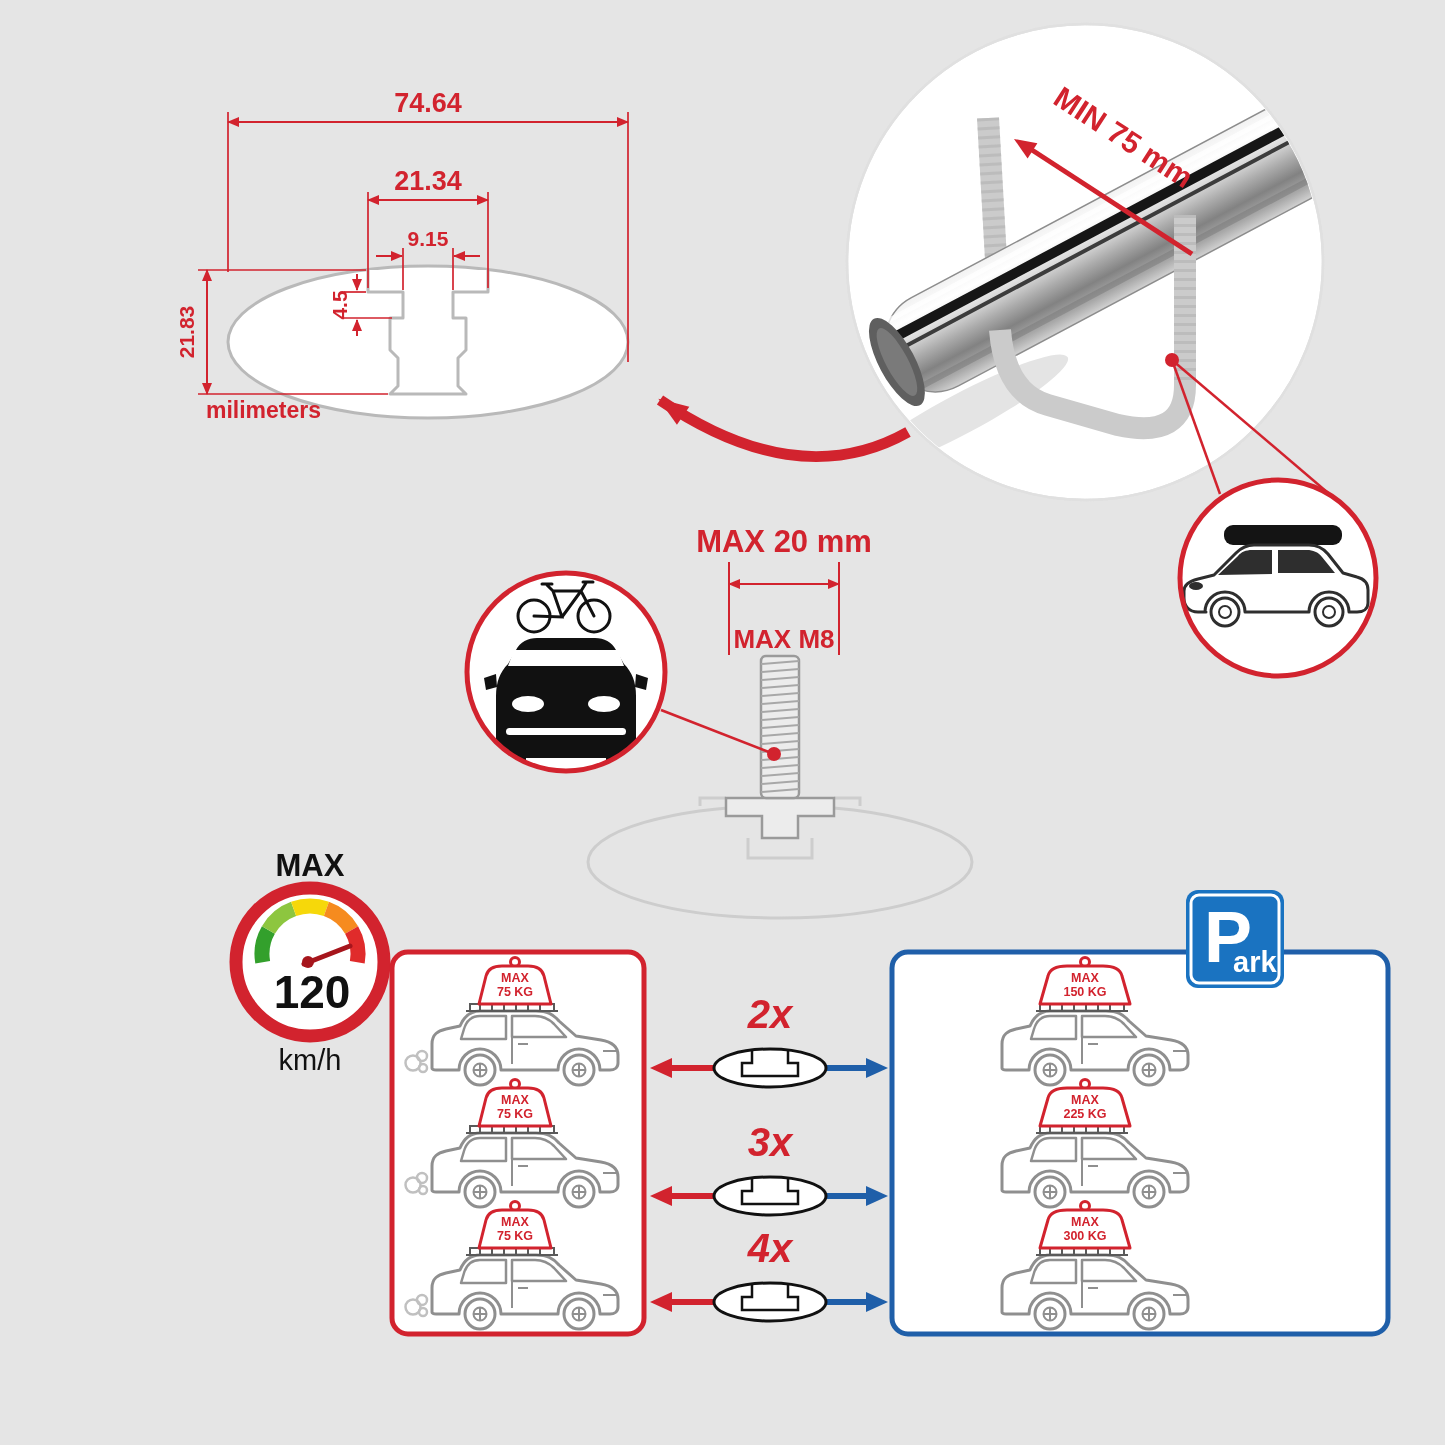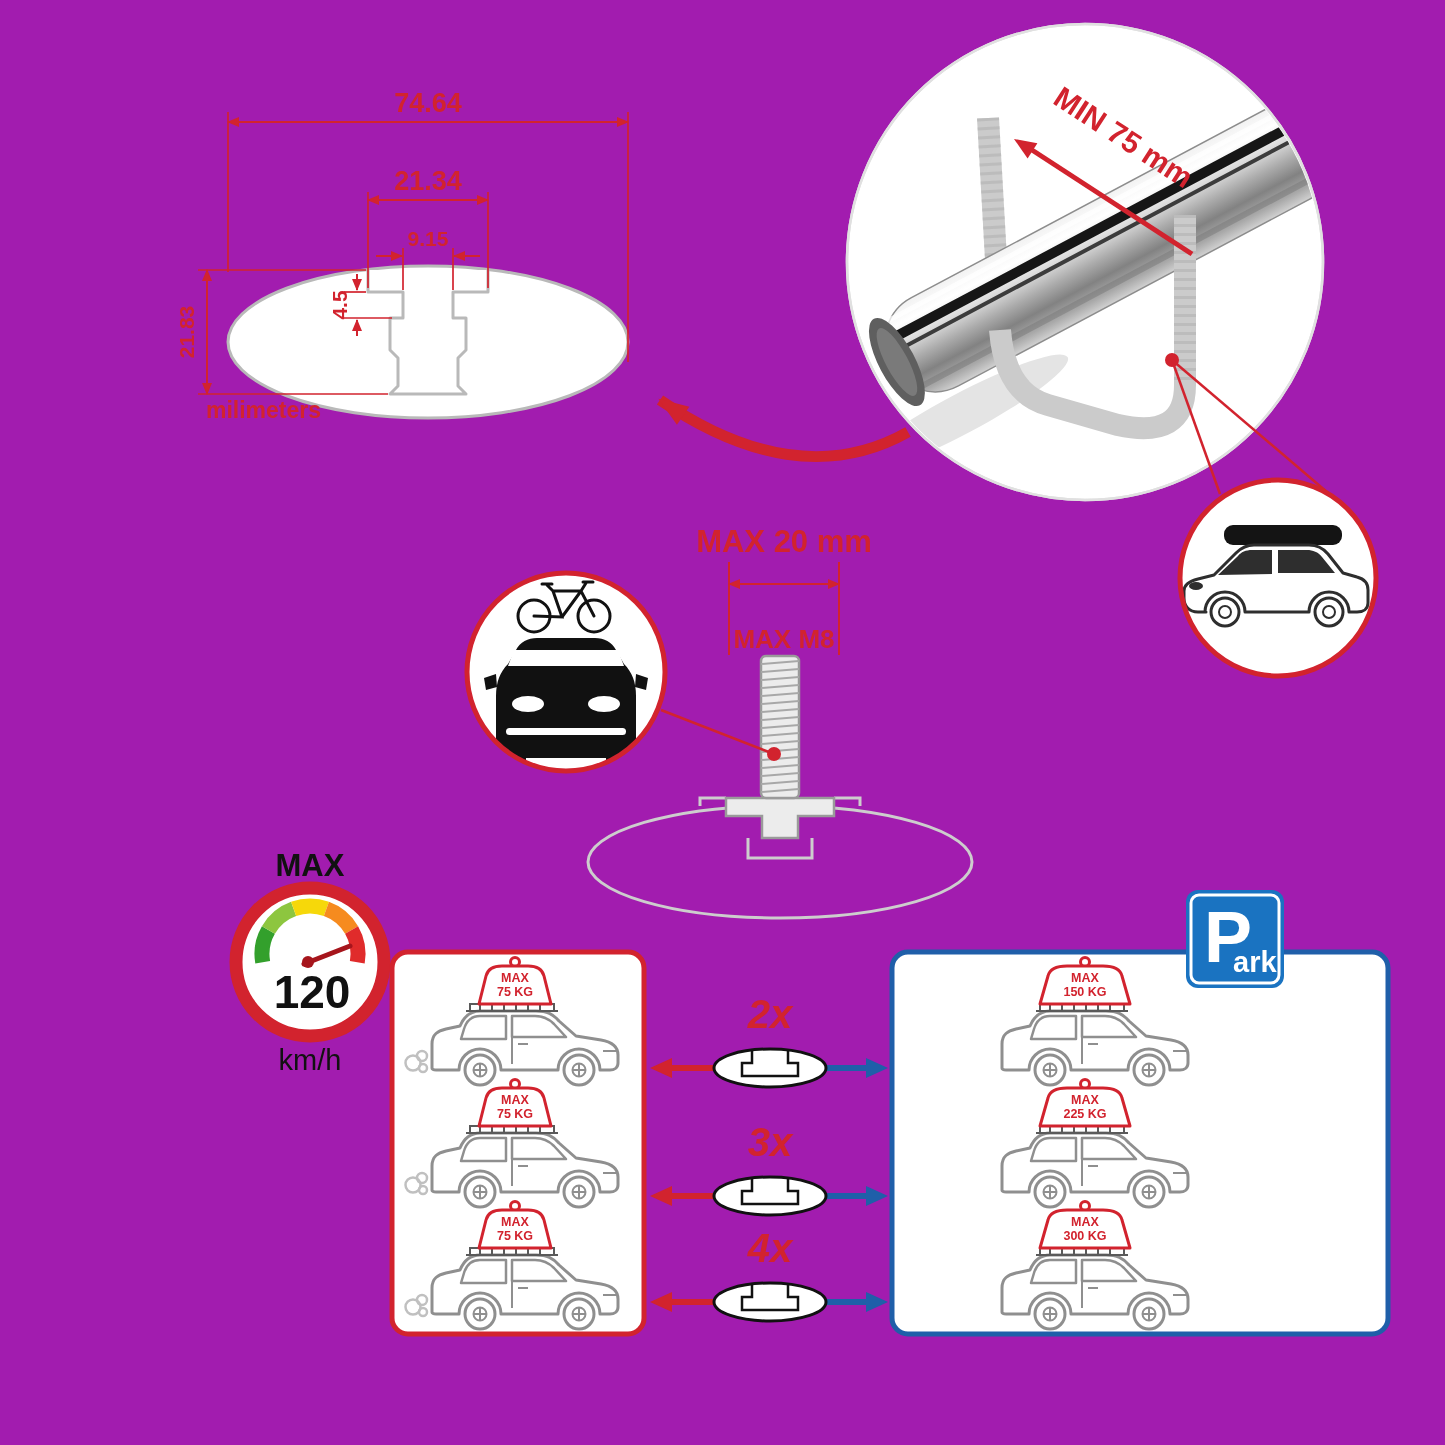--- a/index.html
+++ b/index.html
@@ -1,16 +1,16 @@
 <!DOCTYPE html>
 <html><head>
 <meta charset="utf-8">
 <style>
   html,body{margin:0;padding:0;background:#fff}
-  .canvas{width:1445px;height:1445px;position:relative;background:#a21caf;font-family:"Liberation Sans",sans-serif;overflow:hidden}
+  .canvas{width:1445px;height:1445px;position:relative;background:#e5e5e5;font-family:"Liberation Sans",sans-serif;overflow:hidden}
   svg{display:block}
   text{font-family:"Liberation Sans",sans-serif}
   
   .dim-line{stroke:#d2232e;stroke-width:2;fill:none}
   .dim-ext{stroke:#d2232e;stroke-width:1.7;fill:none}
   .dim-text{fill:#d2232e;font-weight:700;font-size:27px;text-anchor:middle}
   .dim-text-sm{fill:#d2232e;font-weight:700;font-size:21px;text-anchor:middle}
   .unit-text{fill:#d2232e;font-weight:700;font-size:23px}
   .red-label{fill:#d2232e;font-weight:700;font-size:31px;text-anchor:middle}
   .red-label-sm{fill:#d2232e;font-weight:700;font-size:26px;text-anchor:middle}

